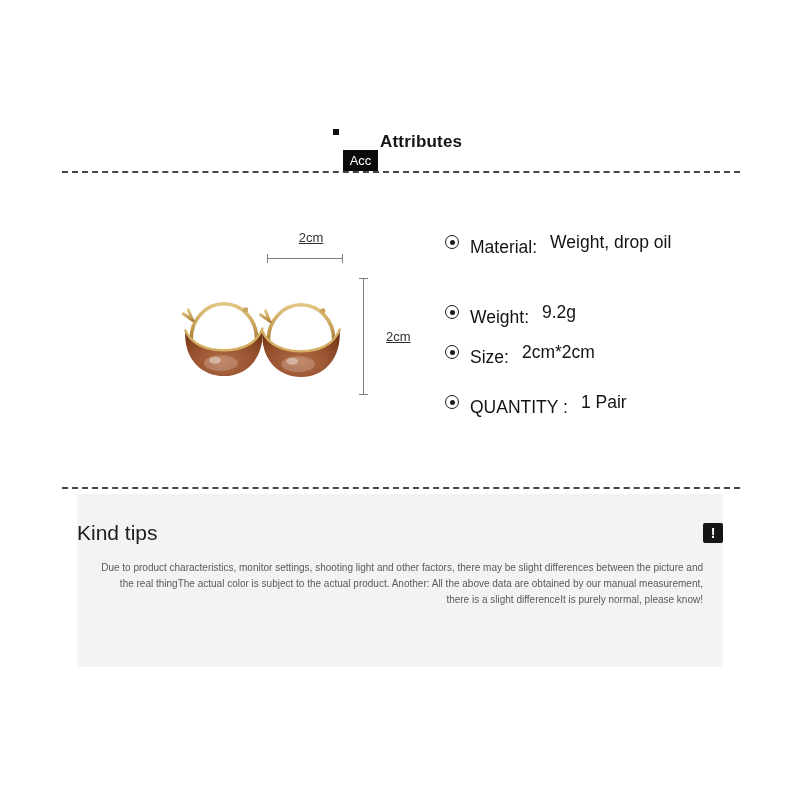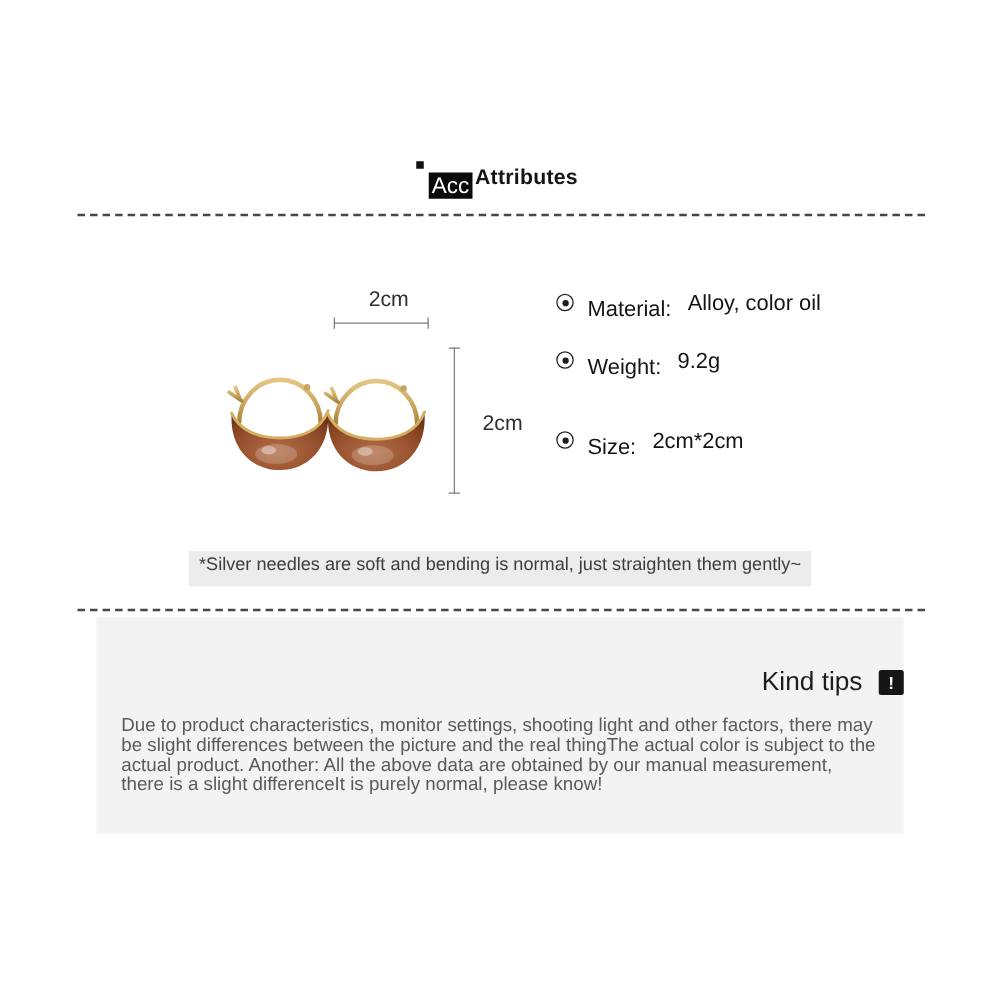--- a/index.html
+++ b/index.html
@@ -3,70 +3,70 @@
 <meta charset="utf-8">
 <style>
   html,body{margin:0;padding:0;background:#ffffff;}
   .canvas{
     position:relative;width:800px;height:800px;background:#ffffff;overflow:hidden;
     font-family:"Liberation Sans","DejaVu Sans",sans-serif;color:#1c1c1c;
   }
   
   .tiny-square{position:absolute;left:333px;top:129px;width:6px;height:6px;background:#101010;}
   .acc-tag{
-    position:absolute;left:343px;top:138px;width:35px;height:21px;background:#0a0a0a;
-    color:#ffffff;font-size:18px;display:flex;align-items:center;justify-content:center;
+    position:absolute;left:343px;top:150px;width:35px;height:21px;background:#0a0a0a;
+    color:#ffffff;font-size:13px;display:flex;align-items:center;justify-content:center;
   }
   .page-title{
     position:absolute;left:380px;top:132px;font-size:17px;font-weight:600;color:#141414;
     letter-spacing:.2px;
   }
   .dash-line{position:absolute;left:62px;width:678px;height:0;border-top:2px dashed #46464c;}
   .dash-1{top:171px;}
   .dash-2{top:487px;}
   
-  .dim-label{position:absolute;font-size:17px;color:#2e2e2e;}
+  .dim-label{position:absolute;font-size:13px;color:#2e2e2e;text-decoration:underline;}
   .dim-label-w{left:281px;top:230px;width:60px;text-align:center;}
   .dim-label-h{left:386px;top:329px;}
   .dim-hline{position:absolute;left:267px;top:258px;width:76px;height:1px;background:#7d7d7d;}
   .dim-hline .tick{position:absolute;top:-4px;width:1px;height:9px;background:#7d7d7d;}
   .dim-hline .tick.left{left:0;}
   .dim-hline .tick.right{right:0;}
   .dim-vline{position:absolute;left:363px;top:278px;width:1px;height:117px;background:#7d7d7d;}
   .dim-vline .tick{position:absolute;left:-4px;width:9px;height:1px;background:#7d7d7d;}
   .dim-vline .tick.top{top:0;}
   .dim-vline .tick.bottom{bottom:0;}
   .earrings{position:absolute;left:179px;top:289px;width:167px;height:93px;}
   
   .attr-row{position:absolute;left:445px;display:flex;align-items:center;}
-  .attr-row.r0{top:226px;} .attr-row.r1{top:272px;justify-content:space-between;} .attr-row.r2{top:336px;justify-content:space-between;} .attr-row.r3{top:386px;}
+  .attr-row.r0{top:226px;} .attr-row.r1{top:296px;justify-content:space-between;} .attr-row.r2{top:336px;justify-content:space-between;} .attr-row.r3{top:386px;}
   .bullet{
     width:12px;height:12px;border:1.5px solid #1d1d1d;border-radius:50%;
     display:inline-flex;align-items:center;justify-content:center;margin-right:11px;flex:0 0 auto;
   }
   .bullet::after{content:"";width:5px;height:5px;border-radius:50%;background:#1d1d1d;}
   .attr-label{font-size:17.5px;color:#141414;margin-top:11px;}
   .attr-value{font-size:17.5px;color:#141414;margin-left:13px;}
   
   .note-wrap{position:absolute;left:0;top:441px;width:800px;text-align:center;}
   .note{
     display:inline-block;background:#ececec;color:#3c3c3c;font-size:14.5px;
     padding:3px 8px 9px 8px;
   }
   
   .tips-panel{position:absolute;left:77px;top:494px;width:646px;height:173px;background:#f3f3f3;}
-  .tips-title-row{display:flex;align-items:center;justify-content:flex-end;margin-top:40px;}
+  .tips-title-row{display:flex;align-items:center;justify-content:space-between;margin-top:27px;}
   .tips-title{font-size:21px;color:#1d1d1d;}
   .excl-icon{
     width:20px;height:20px;background:#151515;border-radius:2px;margin-left:13px;
     color:#ffffff;font-size:14px;font-weight:bold;display:flex;align-items:center;justify-content:center;
   }
   .tips-body{
-    width:606px;margin:15px auto 0;text-align:left;
-    font-size:15px;line-height:15.8px;color:#5a5a5a;
+    width:606px;margin:15px auto 0;text-align:right;
+    font-size:10px;line-height:15.8px;color:#5a5a5a;
   }
 </style>
 </head>
 <body>
 
 <div class="canvas">
 
   <div class="tiny-square"></div>
   <div class="acc-tag">
     <span>Acc</span>
@@ -114,36 +114,38 @@
         <ellipse cx="36" cy="72" rx="6" ry="3.5" fill="#ffffff" opacity="0.38"></ellipse>
       </g>
     </defs>
     <use href="#earring" x="0" y="0"></use>
     <use href="#earring" x="78" y="1"></use>
   </svg>
 
   <div class="attr-row r0">
     <span class="bullet"></span>
     <span class="attr-label">Material:</span>
-    <span class="attr-value">Alloy, color oil</span>
+    <span class="attr-value">Weight, drop oil</span>
   </div>
   <div class="attr-row r1">
     <span class="bullet"></span>
     <span class="attr-label">Weight:</span>
     <span class="attr-value">9.2g</span>
   </div>
   <div class="attr-row r2">
     <span class="bullet"></span>
     <span class="attr-label">Size:</span>
     <span class="attr-value">2cm*2cm</span>
   </div>
+  <div class="attr-row r3">
+    <span class="bullet"></span>
+    <span class="attr-label">QUANTITY :</span>
+    <span class="attr-value">1 Pair</span>
+  </div>
 
-  <div class="note-wrap">
-    <span class="note">*Silver needles are soft and bending is normal, just straighten them gently~</span>
-  </div>
 
   <div class="dash-line dash-2"></div>
 
   <div class="tips-panel">
     <div class="tips-title-row">
       <span class="tips-title">Kind tips</span>
       <span class="excl-icon">!</span>
     </div>
     <div class="tips-body">Due to product characteristics, monitor settings, shooting light and other factors, there may be slight differences between the picture and the real thingThe actual color is subject to the actual product. Another: All the above data are obtained by our manual measurement, there is a slight differenceIt is purely normal, please know!</div>
   </div>

